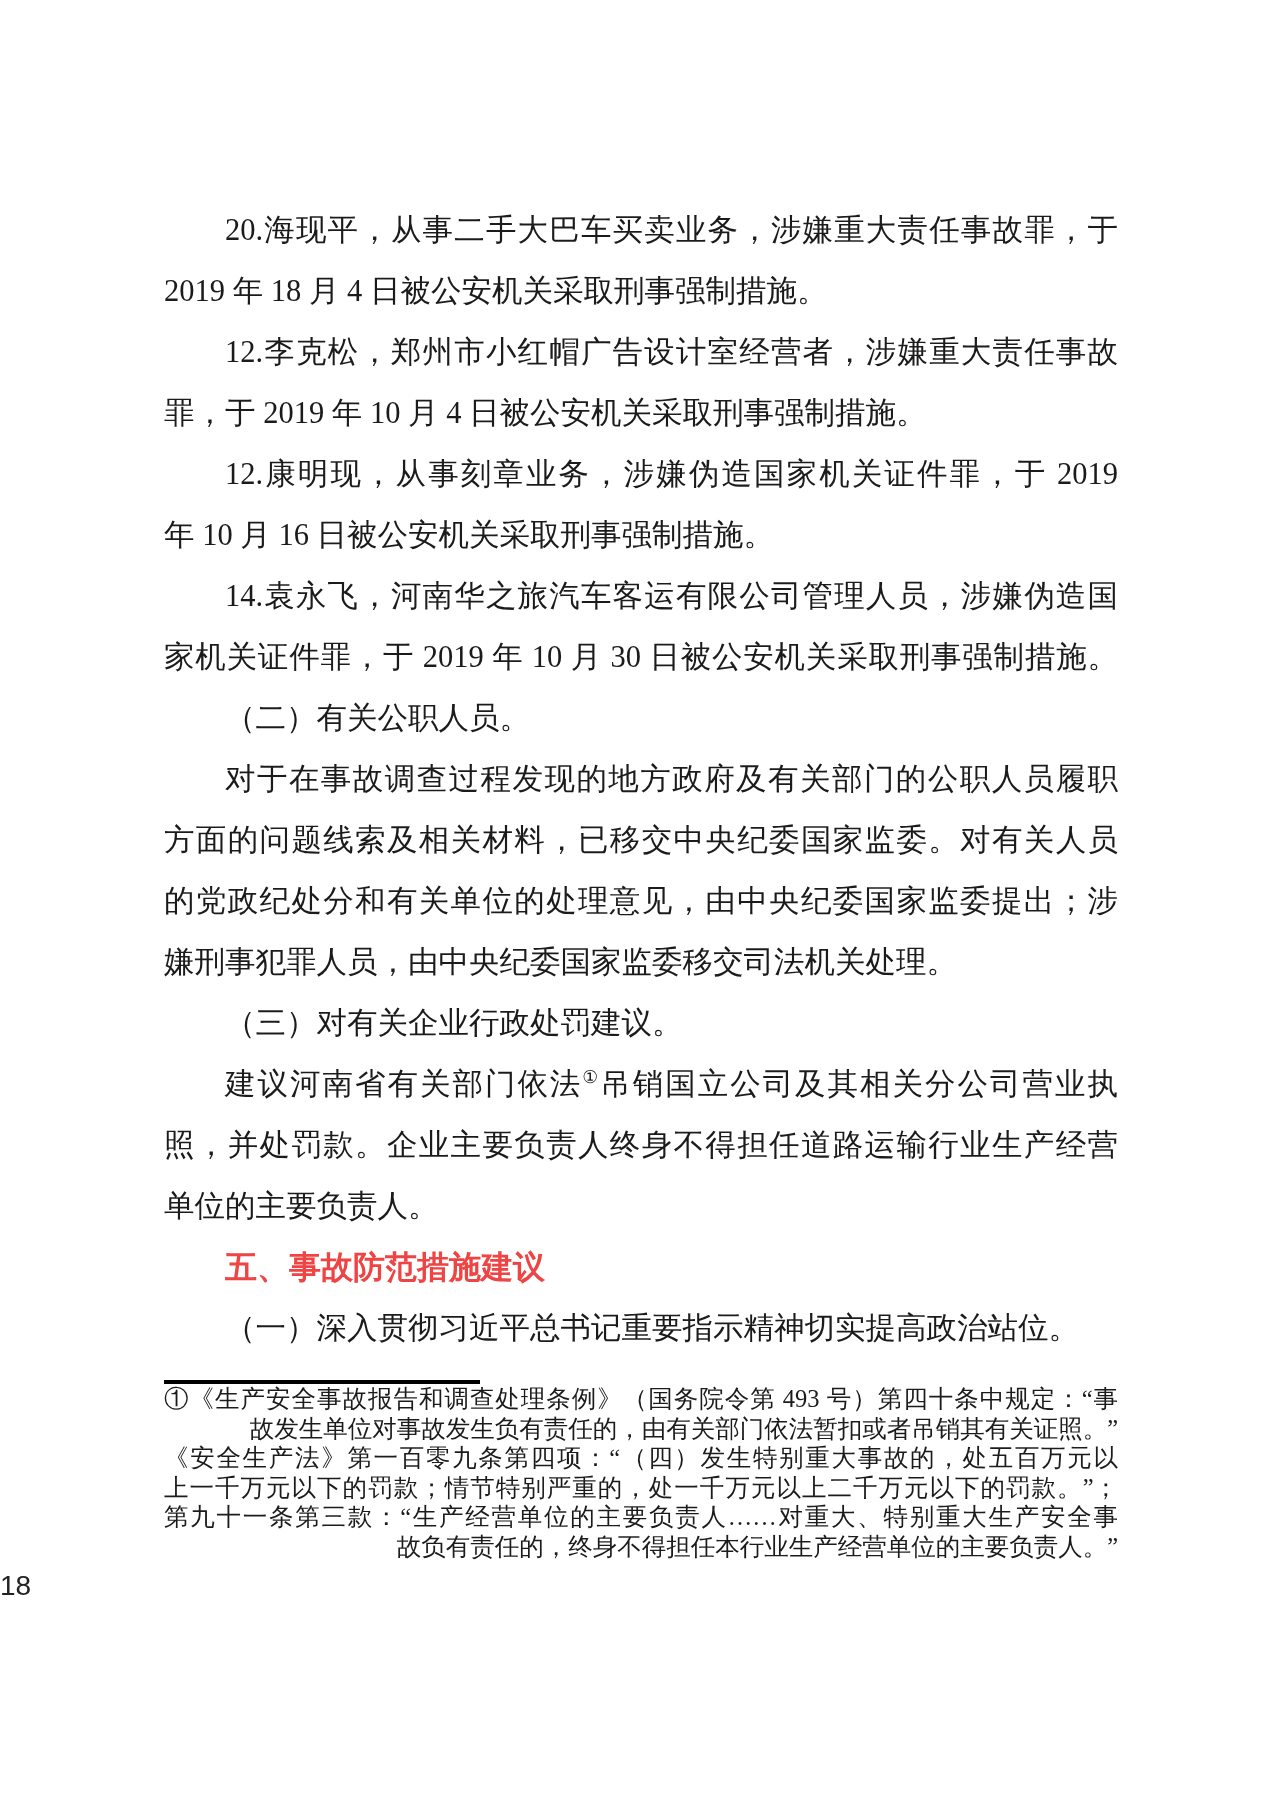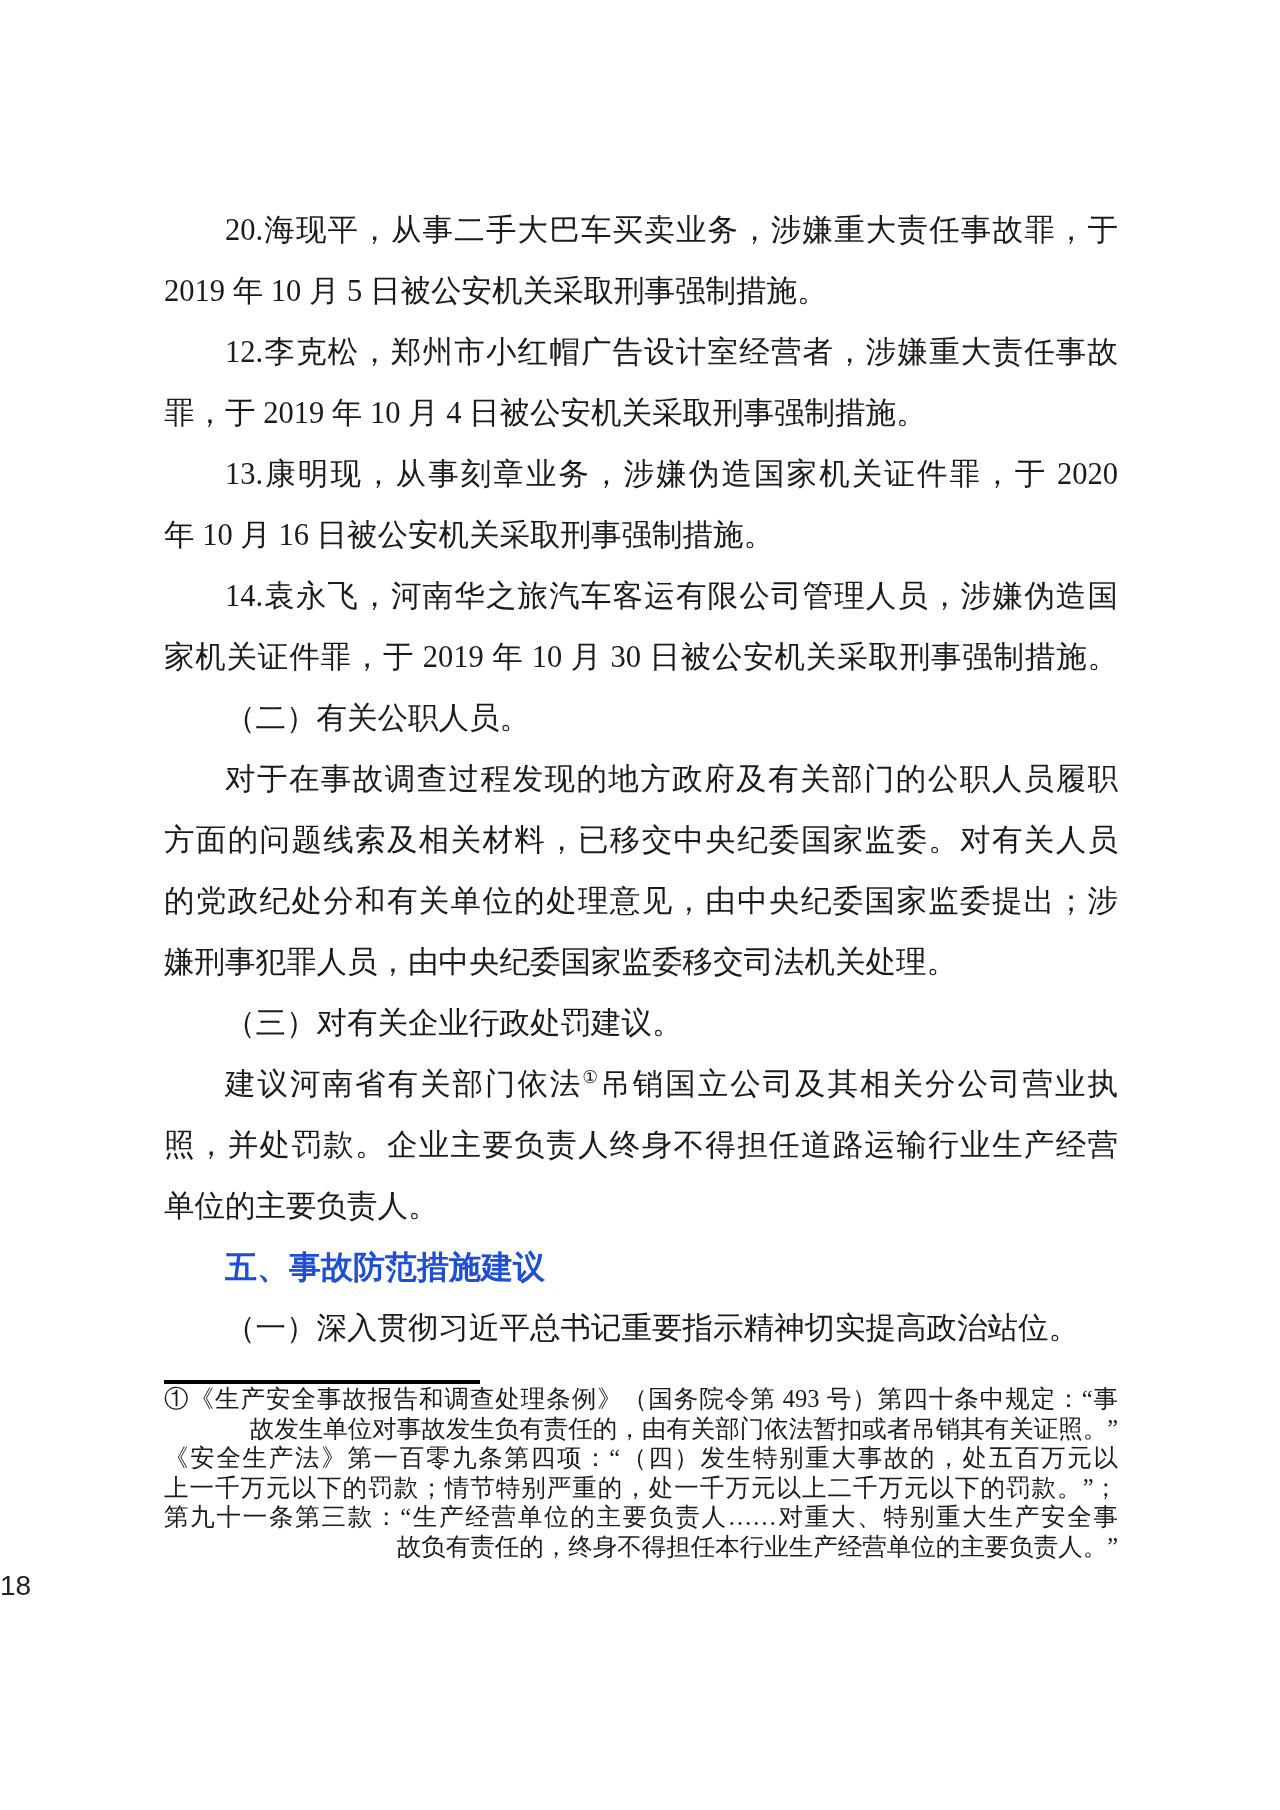--- a/index.html
+++ b/index.html
@@ -27,21 +27,21 @@
     white-space:normal;
     text-align:justify;
     text-align-last:justify;
     text-justify:inter-character;
   }
   .l.ind { padding-left:61px; }
   .l.heading {
     font-family:"Liberation Sans","DejaVu Sans",sans-serif;
     font-weight:700;
     font-size:32px;
-    color:#1d4ed8;
+    color:#ef4444;
   }
   sup.fnref {
     font-size:0.58em;
     vertical-align:super;
     line-height:0;
   }
   .fn-sep {
     margin-top:21px;
     width:316px; height:4px;
     background:#000;
@@ -70,24 +70,24 @@
     color:#222;
   }
 </style>
 </head>
 <body>
 
 <div class="page">
   <div class="content">
 
     <div class="l ind j">20.海现平，从事二手大巴车买卖业务，涉嫌重大责任事故罪，于</div>
-    <div class="l">2019 年 10 月 5 日被公安机关采取刑事强制措施。</div>
+    <div class="l">2019 年 18 月 4 日被公安机关采取刑事强制措施。</div>
     <div class="l ind j">12.李克松，郑州市小红帽广告设计室经营者，涉嫌重大责任事故</div>
     <div class="l">罪，于 2019 年 10 月 4 日被公安机关采取刑事强制措施。</div>
-    <div class="l ind j">13.康明现，从事刻章业务，涉嫌伪造国家机关证件罪，于 2020</div>
+    <div class="l ind j">12.康明现，从事刻章业务，涉嫌伪造国家机关证件罪，于 2019</div>
     <div class="l">年 10 月 16 日被公安机关采取刑事强制措施。</div>
     <div class="l ind j">14.袁永飞，河南华之旅汽车客运有限公司管理人员，涉嫌伪造国</div>
     <div class="l j">家机关证件罪，于 2019 年 10 月 30 日被公安机关采取刑事强制措施。</div>
     <div class="l ind">（二）有关公职人员。</div>
     <div class="l ind j">对于在事故调查过程发现的地方政府及有关部门的公职人员履职</div>
     <div class="l j">方面的问题线索及相关材料，已移交中央纪委国家监委。对有关人员</div>
     <div class="l j">的党政纪处分和有关单位的处理意见，由中央纪委国家监委提出；涉</div>
     <div class="l">嫌刑事犯罪人员，由中央纪委国家监委移交司法机关处理。</div>
     <div class="l ind">（三）对有关企业行政处罚建议。</div>
     <div class="l ind j">建议河南省有关部门依法<sup class="fnref">①</sup>吊销国立公司及其相关分公司营业执</div>

